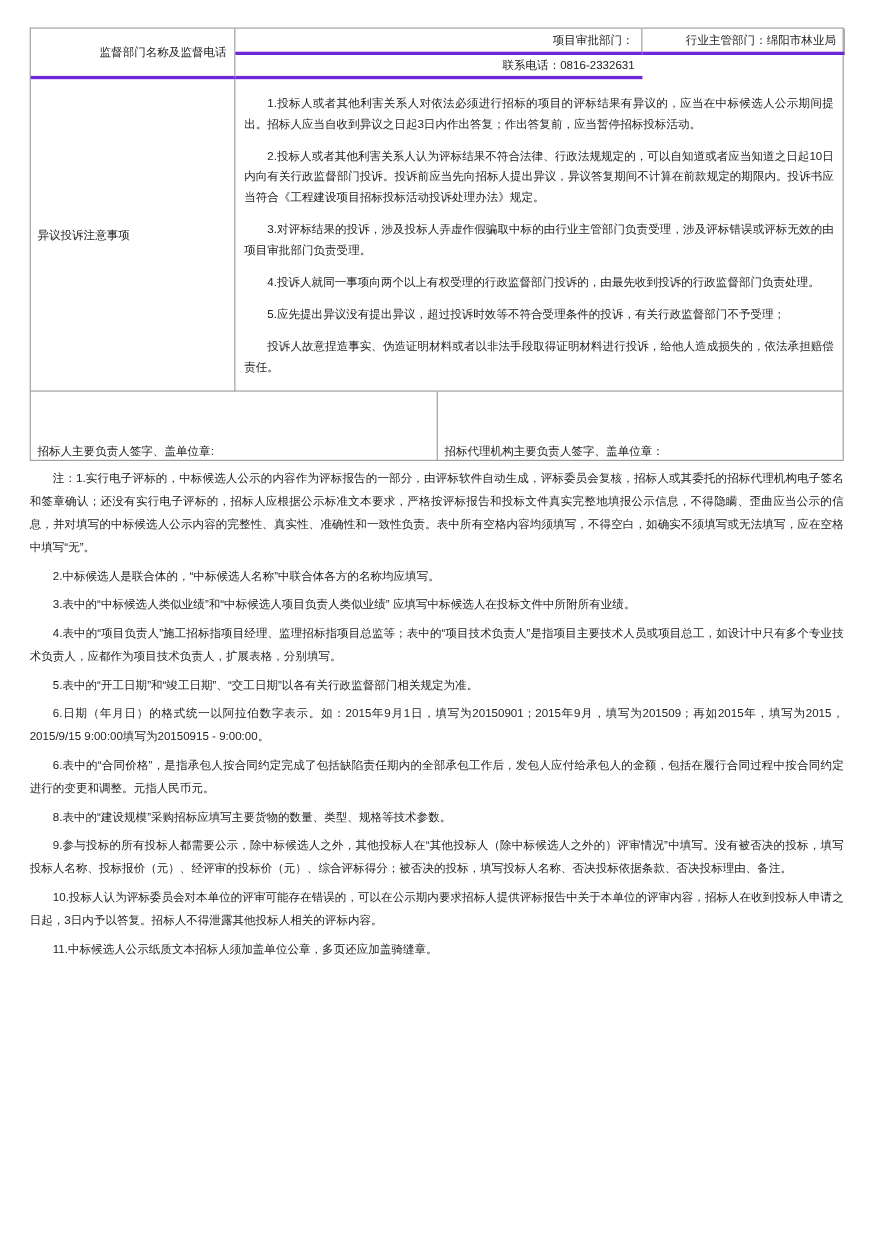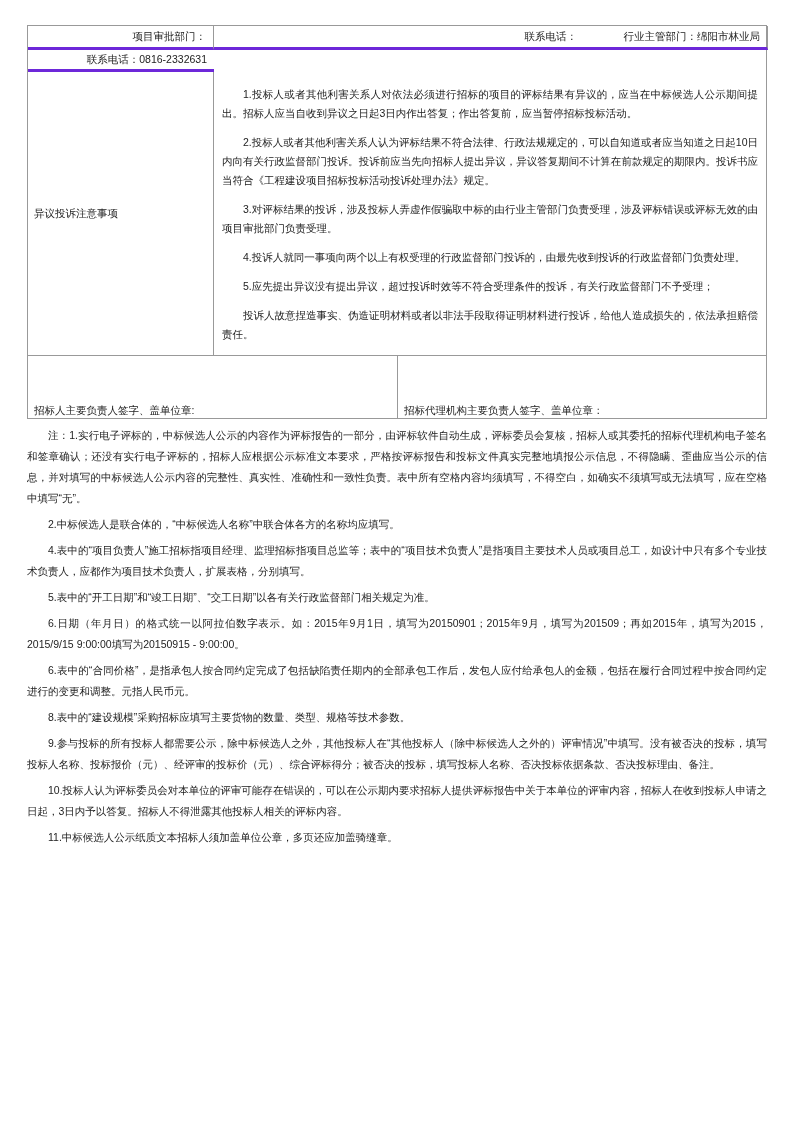--- a/index.html
+++ b/index.html
@@ -83,25 +83,25 @@
   }
 </style>
 </head>
 <body>
 
 <div class="sheet">
 
   <div class="doc-table">
 
     <div class="grid-top">
+      <div class="cell cell-span">
+        <span>监督部门名称及监督电话</span>
+      </div>
       <div class="cell col-dept">
         <span>项目审批部门：</span>
-      </div>
-      <div class="cell">
-        <span>联系电话：</span>
       </div>
       <div class="cell col-dept">
         <span>行业主管部门：绵阳市林业局</span>
       </div>
       <div class="cell">
         <span>联系电话：0816-2332631</span>
       </div>
     </div>
 
     <div class="grid-mid">
@@ -125,20 +125,21 @@
       <div class="sig-cell">
         <span>招标代理机构主要负责人签字、盖单位章：</span>
       </div>
     </div>
 
   </div>
 
   <div class="notes">
     <p>注：1.实行电子评标的，中标候选人公示的内容作为评标报告的一部分，由评标软件自动生成，评标委员会复核，招标人或其委托的招标代理机构电子签名和签章确认；还没有实行电子评标的，招标人应根据公示标准文本要求，严格按评标报告和投标文件真实完整地填报公示信息，不得隐瞒、歪曲应当公示的信息，并对填写的中标候选人公示内容的完整性、真实性、准确性和一致性负责。表中所有空格内容均须填写，不得空白，如确实不须填写或无法填写，应在空格中填写“无”。</p>
     <p>2.中标候选人是联合体的，“中标候选人名称”中联合体各方的名称均应填写。</p>
+    <p>3.表中的“中标候选人类似业绩”和“中标候选人项目负责人类似业绩” 应填写中标候选人在投标文件中所附所有业绩。</p>
     <p>4.表中的“项目负责人”施工招标指项目经理、监理招标指项目总监等；表中的“项目技术负责人”是指项目主要技术人员或项目总工，如设计中只有多个专业技术负责人，应都作为项目技术负责人，扩展表格，分别填写。</p>
     <p>5.表中的“开工日期”和“竣工日期”、“交工日期”以各有关行政监督部门相关规定为准。</p>
     <p>6.日期（年月日）的格式统一以阿拉伯数字表示。如：2015年9月1日，填写为20150901；2015年9月，填写为201509；再如2015年，填写为2015，2015/9/15 9:00:00填写为20150915 - 9:00:00。</p>
     <p>6.表中的“合同价格”，是指承包人按合同约定完成了包括缺陷责任期内的全部承包工作后，发包人应付给承包人的金额，包括在履行合同过程中按合同约定进行的变更和调整。元指人民币元。</p>
     <p>8.表中的“建设规模”采购招标应填写主要货物的数量、类型、规格等技术参数。</p>
     <p>9.参与投标的所有投标人都需要公示，除中标候选人之外，其他投标人在“其他投标人（除中标候选人之外的）评审情况”中填写。没有被否决的投标，填写投标人名称、投标报价（元）、经评审的投标价（元）、综合评标得分；被否决的投标，填写投标人名称、否决投标依据条款、否决投标理由、备注。</p>
     <p>10.投标人认为评标委员会对本单位的评审可能存在错误的，可以在公示期内要求招标人提供评标报告中关于本单位的评审内容，招标人在收到投标人申请之日起，3日内予以答复。招标人不得泄露其他投标人相关的评标内容。</p>
     <p>11.中标候选人公示纸质文本招标人须加盖单位公章，多页还应加盖骑缝章。</p>
   </div>
 

